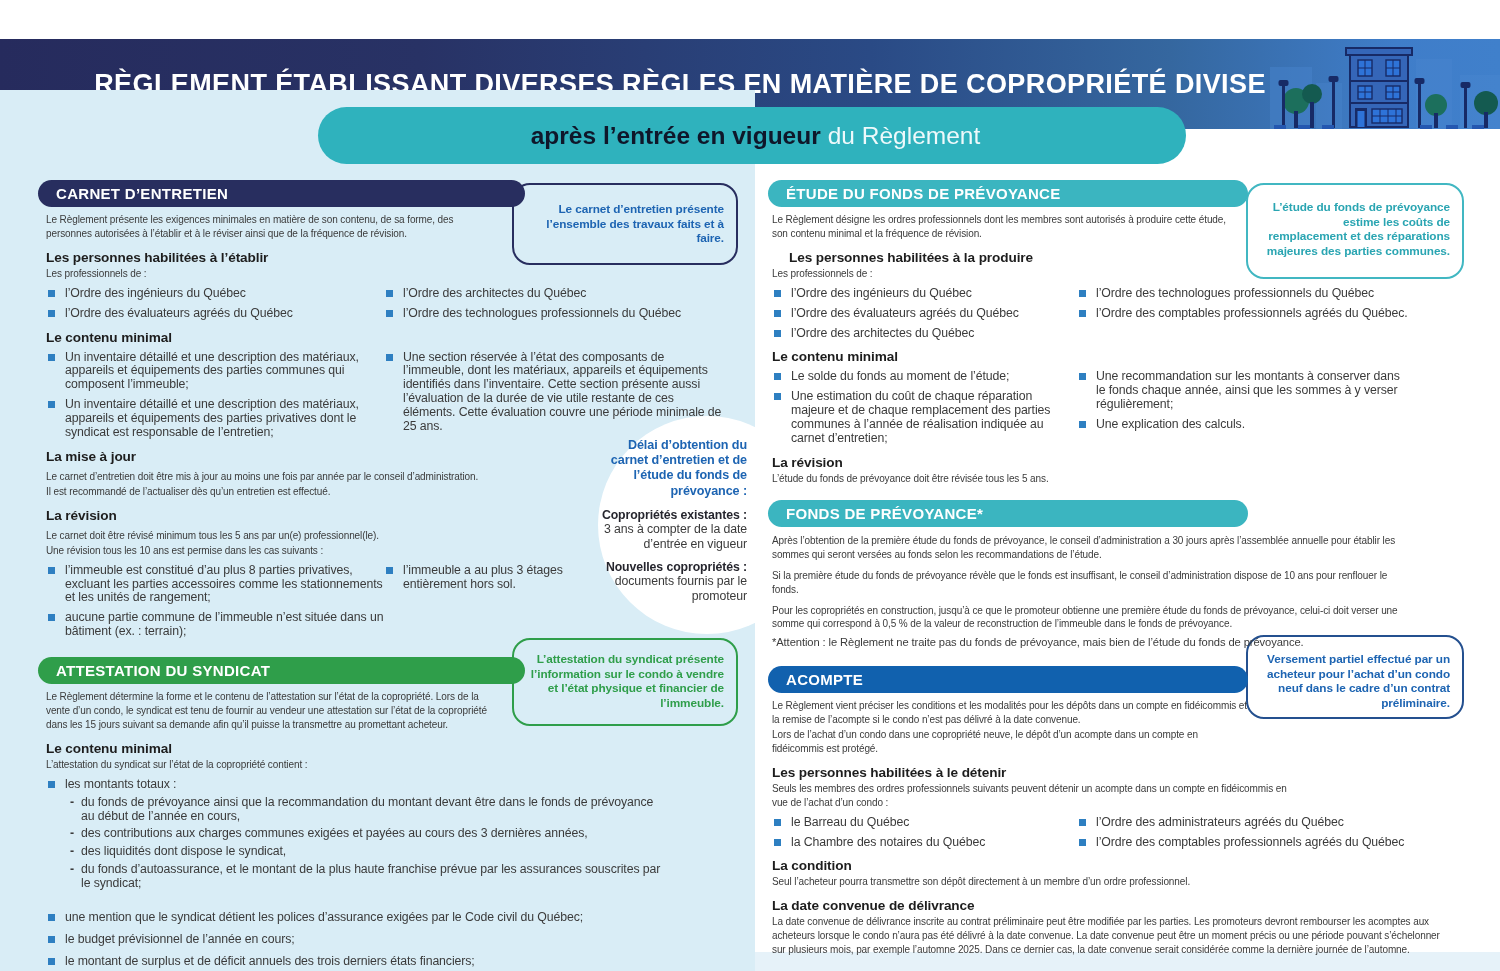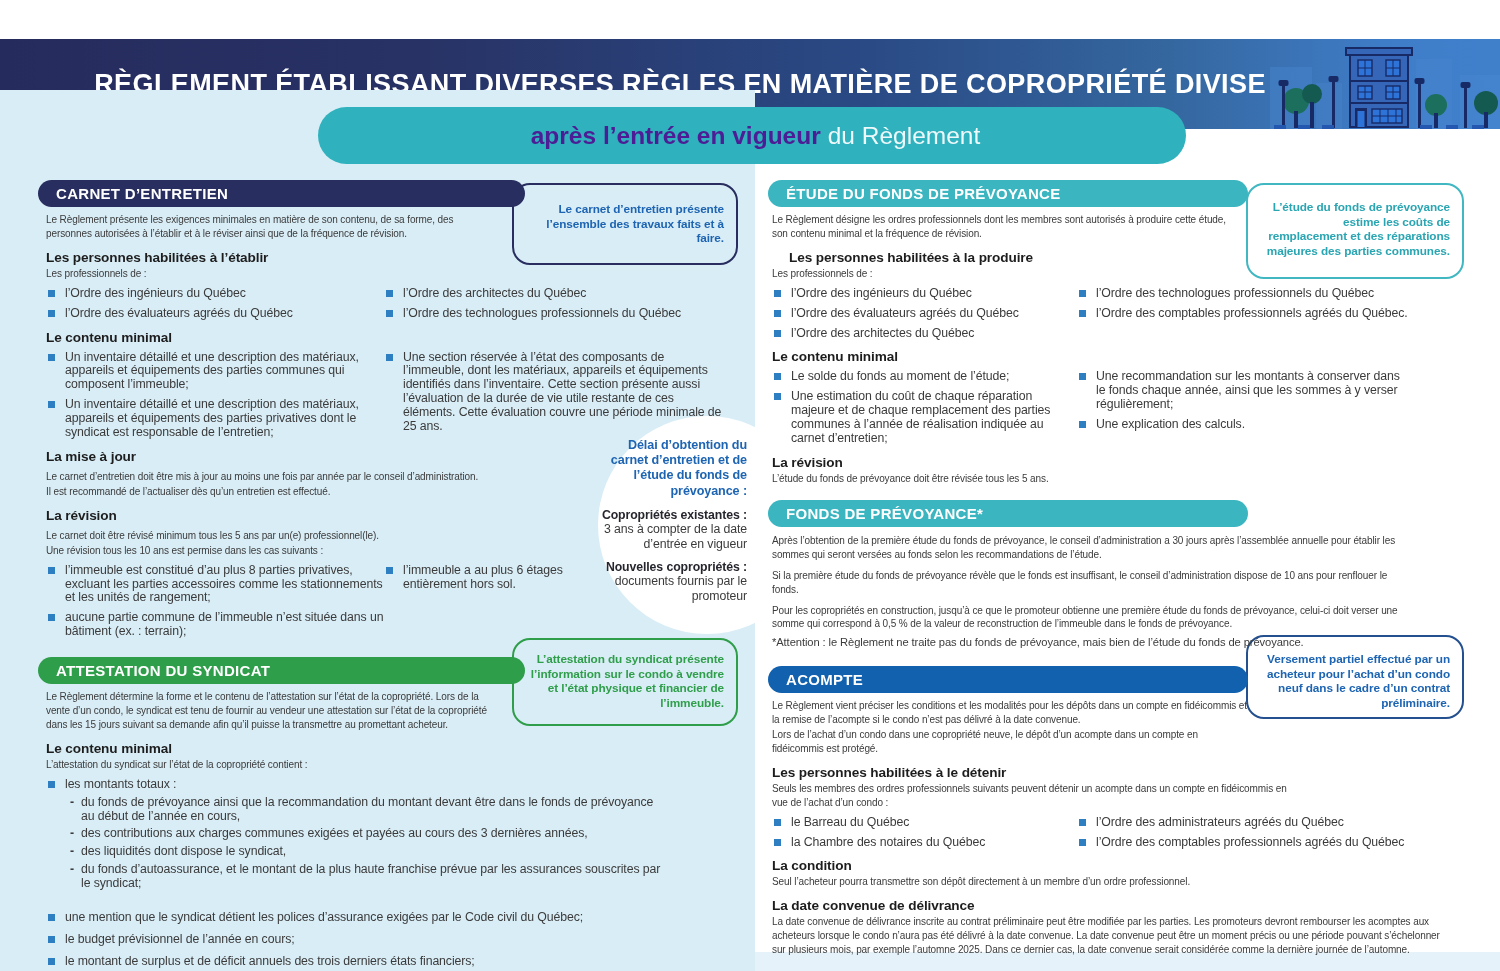--- a/index.html
+++ b/index.html
@@ -13,21 +13,21 @@
     color:#ffffff;font-size:27px;font-weight:800;letter-spacing:.4px;white-space:nowrap;}
   .city{position:absolute;right:0;top:0;width:230px;height:90px;}
 
   
   .bg-left{position:absolute;left:0;top:90px;width:755px;height:881px;background:#d9edf6;}
   .bg-bottom{position:absolute;left:755px;top:952px;width:745px;height:19px;background:#e6f2f9;}
 
   
   .banner{position:absolute;left:318px;top:107px;width:868px;height:57px;background:#2fb2bd;border-radius:29px;
     display:flex;align-items:center;justify-content:center;color:#eef9fb;font-size:24.5px;z-index:3;}
-  .banner .bold{color:#4c1d95;font-weight:800;margin:0 7px;}
+  .banner .bold{color:#0f172a;font-weight:800;margin:0 7px;}
 
   
   .col-left{position:absolute;left:38px;top:180px;width:712px;z-index:2;}
   .col-right{position:absolute;left:768px;top:180px;width:700px;z-index:2;}
 
   .pill{height:27px;border-radius:14px;color:#ffffff;font-weight:800;font-size:15px;letter-spacing:.3px;
     display:flex;align-items:center;padding-left:18px;box-sizing:border-box;position:relative;z-index:2;}
   .pill.navy{background:#282e5f;width:487px;}
   .pill.green{background:#2f9e4a;width:487px;}
   .pill.teal{background:#3bb5c0;width:480px;}
@@ -201,21 +201,21 @@
     <div class="para w660">
       <div>Le carnet doit être révisé minimum tous les 5 ans par un(e) professionnel(le).</div>
       <div class="line2">Une révision tous les 10 ans est permise dans les cas suivants :</div>
     </div>
     <div class="cols">
       <div class="c1">
         <div class="li">l’immeuble est constitué d’au plus 8 parties privatives, excluant les parties accessoires comme les stationnements et les unités de rangement;</div>
         <div class="li">aucune partie commune de l’immeuble n’est située dans un bâtiment (ex. : terrain);</div>
       </div>
       <div class="c2" style="width:220px;">
-        <div class="li">l’immeuble a au plus 6 étages entièrement hors sol.</div>
+        <div class="li">l’immeuble a au plus 3 étages entièrement hors sol.</div>
       </div>
     </div>
 
     <div class="pill green mt18">ATTESTATION DU SYNDICAT</div>
     <div class="para w455">Le Règlement détermine la forme et le contenu de l’attestation sur l’état de la copropriété. Lors de la vente d’un condo, le syndicat est tenu de fournir au vendeur une attestation sur l’état de la copropriété dans les 15 jours suivant sa demande afin qu’il puisse la transmettre au promettant acheteur.</div>
 
     <div class="subhead">Le contenu minimal</div>
     <div class="para mt2 w660">L’attestation du syndicat sur l’état de la copropriété contient :</div>
 
     <div style="margin-left:8px;">

